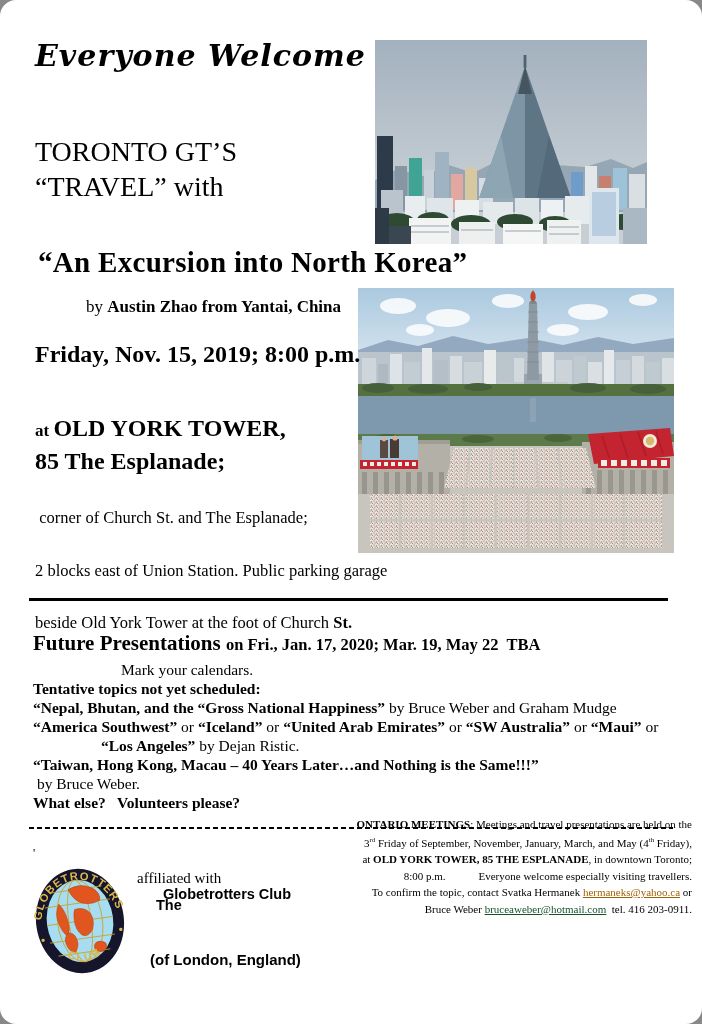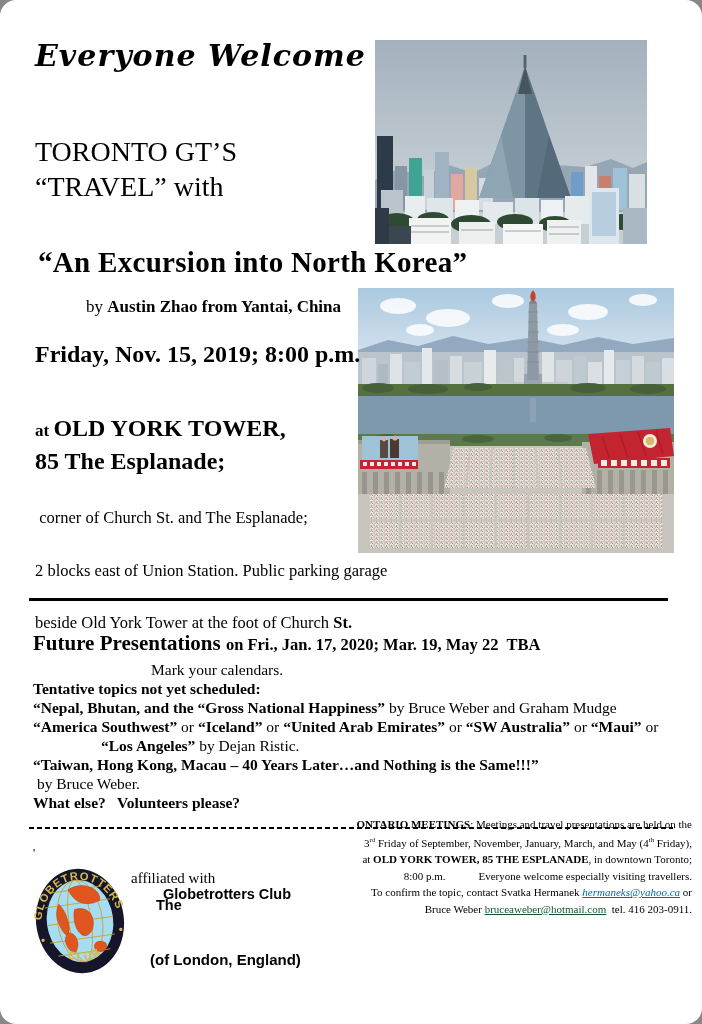--- a/index.html
+++ b/index.html
@@ -13,28 +13,28 @@
   #title{left:38px;top:246px;font-size:29px;font-weight:700;letter-spacing:.3px;white-space:nowrap;}
   #byline{left:86px;top:297px;font-size:17px;}
   #photo2{left:358px;top:288px;}
   #datetime{left:35px;top:341px;font-size:24px;font-weight:700;}
   #venue{left:35px;top:413px;}
   .venue-big{font-size:24px;font-weight:700;line-height:30px;}
   .venue-small{font-size:16.5px;font-weight:400;line-height:20.5px;white-space:pre-wrap;margin-top:32px;}
   #line-solid{left:29px;top:598px;width:639px;height:3px;background:#000;}
   #future{left:33px;top:630px;font-size:15.5px;line-height:19px;width:645px;}
   #future .fp-head{line-height:26px;margin-bottom:2px;}
-  #future .mark{margin-left:118px;}
+  #future .mark{margin-left:88px;}
   #future .la{margin-left:68px;}
   #future div{white-space:pre-wrap;}
   #line-dashed{left:29px;top:827px;width:644px;height:2px;
      background:repeating-linear-gradient(90deg,#000 0 5px,transparent 5px 8px);}
   #stray{left:33px;top:846px;font-size:12px;}
   #logo{left:33px;top:864px;}
-  #affiliated{left:131px;top:870px;font-size:15px;}
+  #affiliated{left:137px;top:870px;font-size:15px;}
   .sans-b{font-family:"Liberation Sans",sans-serif;font-weight:700;font-size:14.5px;}
   #club1{left:156px;top:897px;}
   #club2{left:163px;top:886px;}
   #club3{left:150px;top:951px;font-size:15px;}
   #meetings{left:254px;top:816px;width:438px;font-size:11px;line-height:16.4px;text-align:right;}
   #meetings div{white-space:pre-wrap;}
   sup{font-size:.62em;}
   a.email{text-decoration:underline;}
 </style>
 </head>
@@ -360,17 +360,17 @@
   <div id="affiliated" class="abs">affiliated with</div>
   <div id="club1" class="abs sans-b">The</div>
   <div id="club2" class="abs sans-b">Globetrotters Club</div>
   <div id="club3" class="abs sans-b">(of London, England)</div>
 
   <div id="meetings" class="abs">
     <div><span style="font-weight: bold;">ONTARIO MEETINGS</span><span>: Meetings and travel presentations are held on the</span></div>
     <div><span>3</span><sup>rd</sup><span> Friday of September, November, January, March, and May (4</span><sup>th</sup><span> Friday),</span></div>
     <div><span> at </span><span style="font-weight: bold;">OLD YORK TOWER, 85 THE ESPLANADE</span><span>, in downtown Toronto;</span></div>
     <div><span>8:00 p.m.&nbsp;&nbsp;&nbsp;&nbsp;&nbsp;&nbsp;&nbsp;&nbsp;&nbsp;&nbsp;&nbsp;&nbsp;Everyone welcome especially visiting travellers.</span></div>
-    <div><span>To confirm the topic, contact Svatka Hermanek </span><a class="email" href="#" style="color: #0369a1; font-style: italic;">hermaneks@yahoo.ca</a><span> or</span></div>
+    <div><span>To confirm the topic, contact Svatka Hermanek </span><a class="email" href="#" style="color: #a16207;">hermaneks@yahoo.ca</a><span> or</span></div>
     <div><span>Bruce Weber </span><a class="email" href="#" style="color: #14532d;">bruceaweber@hotmail.com</a><span>&nbsp; tel. 416 203-0911.</span></div>
   </div>
 
 </div>
 
 </body></html>

